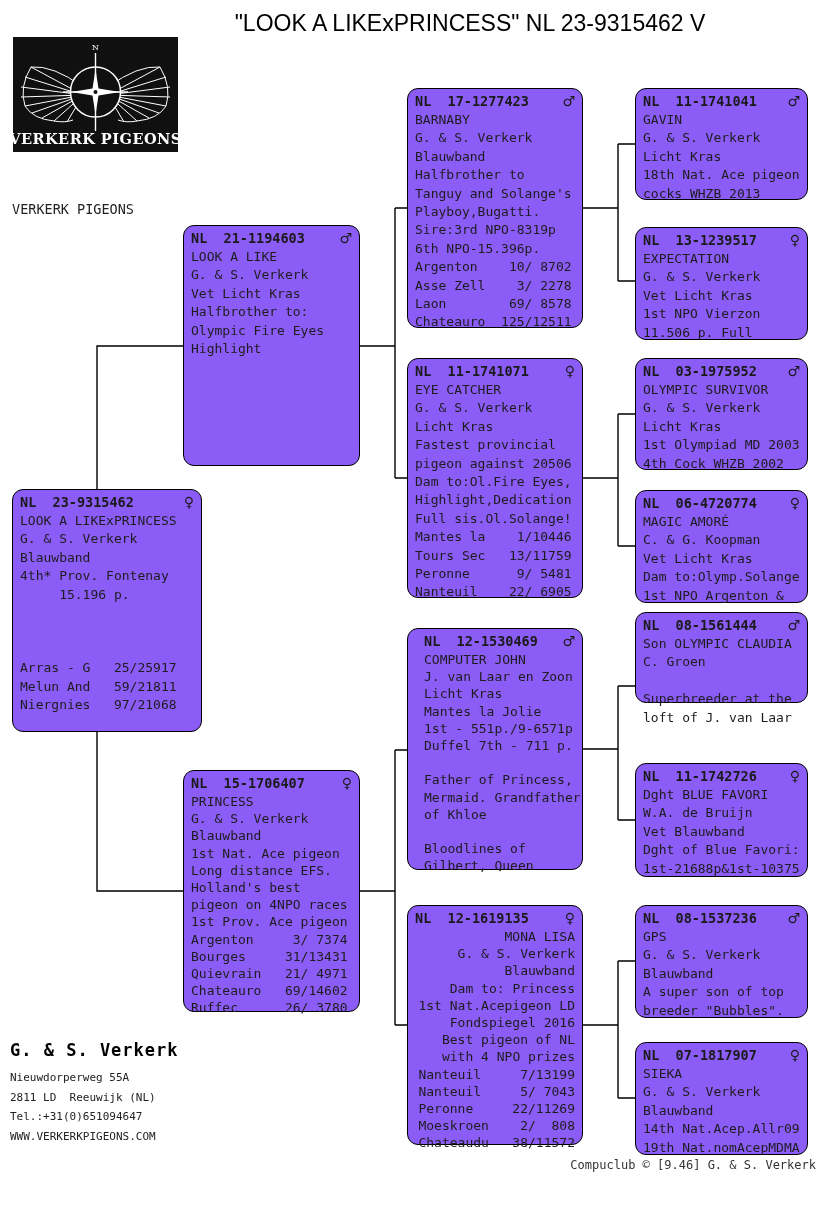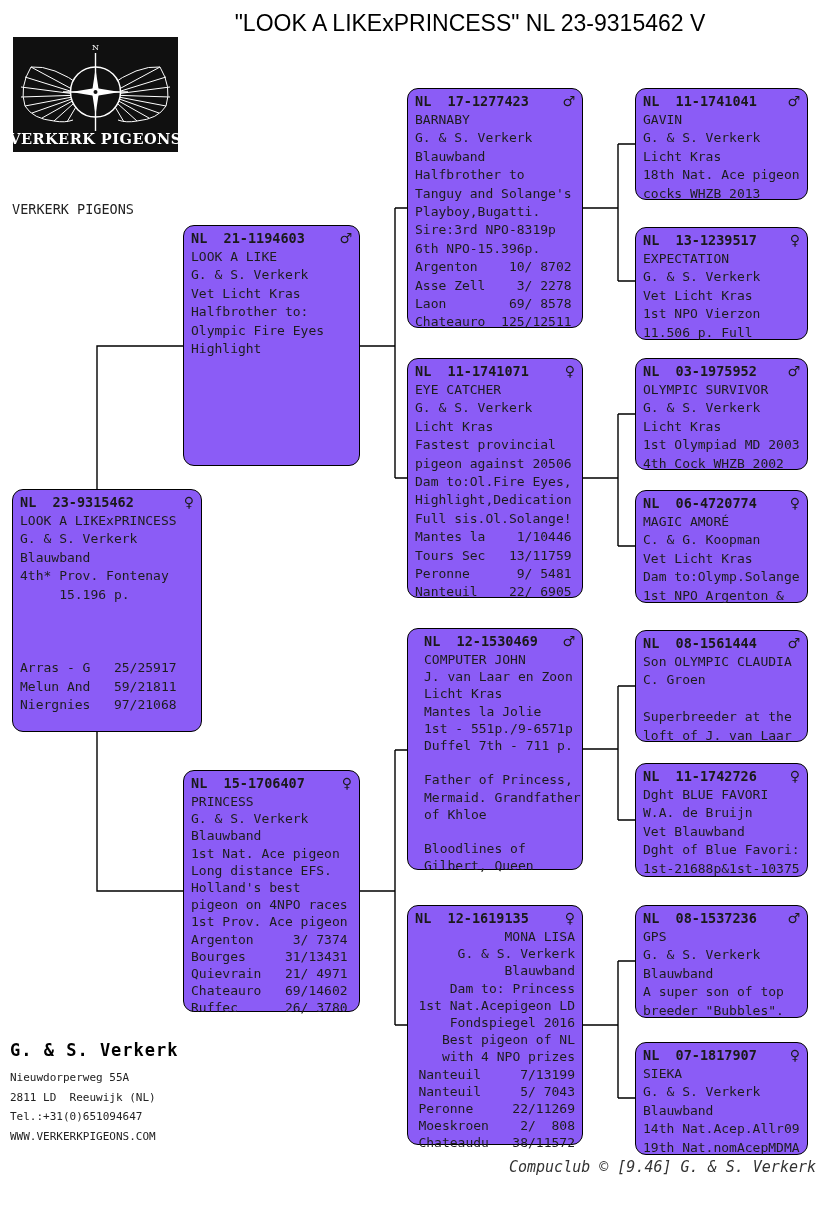--- a/index.html
+++ b/index.html
@@ -29,30 +29,30 @@
   .b-lookalike{left:183px;top:225px;width:177px;height:241px;}
   .b-princess{left:183px;top:770px;width:177px;height:242px;}
   .b-barnaby{left:407px;top:88px;width:176px;height:240px;}
   .b-eyecatcher{left:407px;top:358px;width:176px;height:240px;}
   .b-computerjohn{left:407px;top:628px;width:176px;height:242px;padding-left:16px;}
   .b-monalisa{left:407px;top:905px;width:176px;height:240px;text-align:right;}
   .b-gavin{left:635px;top:88px;width:173px;height:112px;}
   .b-expectation{left:635px;top:227px;width:173px;height:113px;}
   .b-olympicsurvivor{left:635px;top:358px;width:173px;height:112px;}
   .b-magicamore{left:635px;top:490px;width:173px;height:113px;}
-  .b-sonolympicclaudia{left:635px;top:630px;width:173px;height:112px;}
+  .b-sonolympicclaudia{left:635px;top:612px;width:173px;height:91px;}
   .b-dghtbluefavori{left:635px;top:763px;width:173px;height:114px;}
   .b-gps{left:635px;top:905px;width:173px;height:113px;}
   .b-sieka{left:635px;top:1042px;width:173px;height:113px;}
 
   .footer-name{position:absolute;left:10px;top:1040px;font-size:17px;font-weight:bold;
                letter-spacing:1px;color:#000;}
   .footer-address{position:absolute;left:10px;top:1068px;font-size:11px;line-height:19.5px;
                   white-space:pre;color:#222;}
-  .credit{position:absolute;right:6px;top:1158px;font-size:15px;font-style:italic;color:#333;}
+  .credit{position:absolute;right:6px;top:1158px;font-size:12px;color:#333;}
 </style>
 </head>
 <body>
 
 <div class="page">
 
   <div class="title">"LOOK A LIKExPRINCESS"  NL  23-9315462 V</div>
 
   <div class="logo">
     <svg width="165" height="115" viewBox="0 0 165 115">

